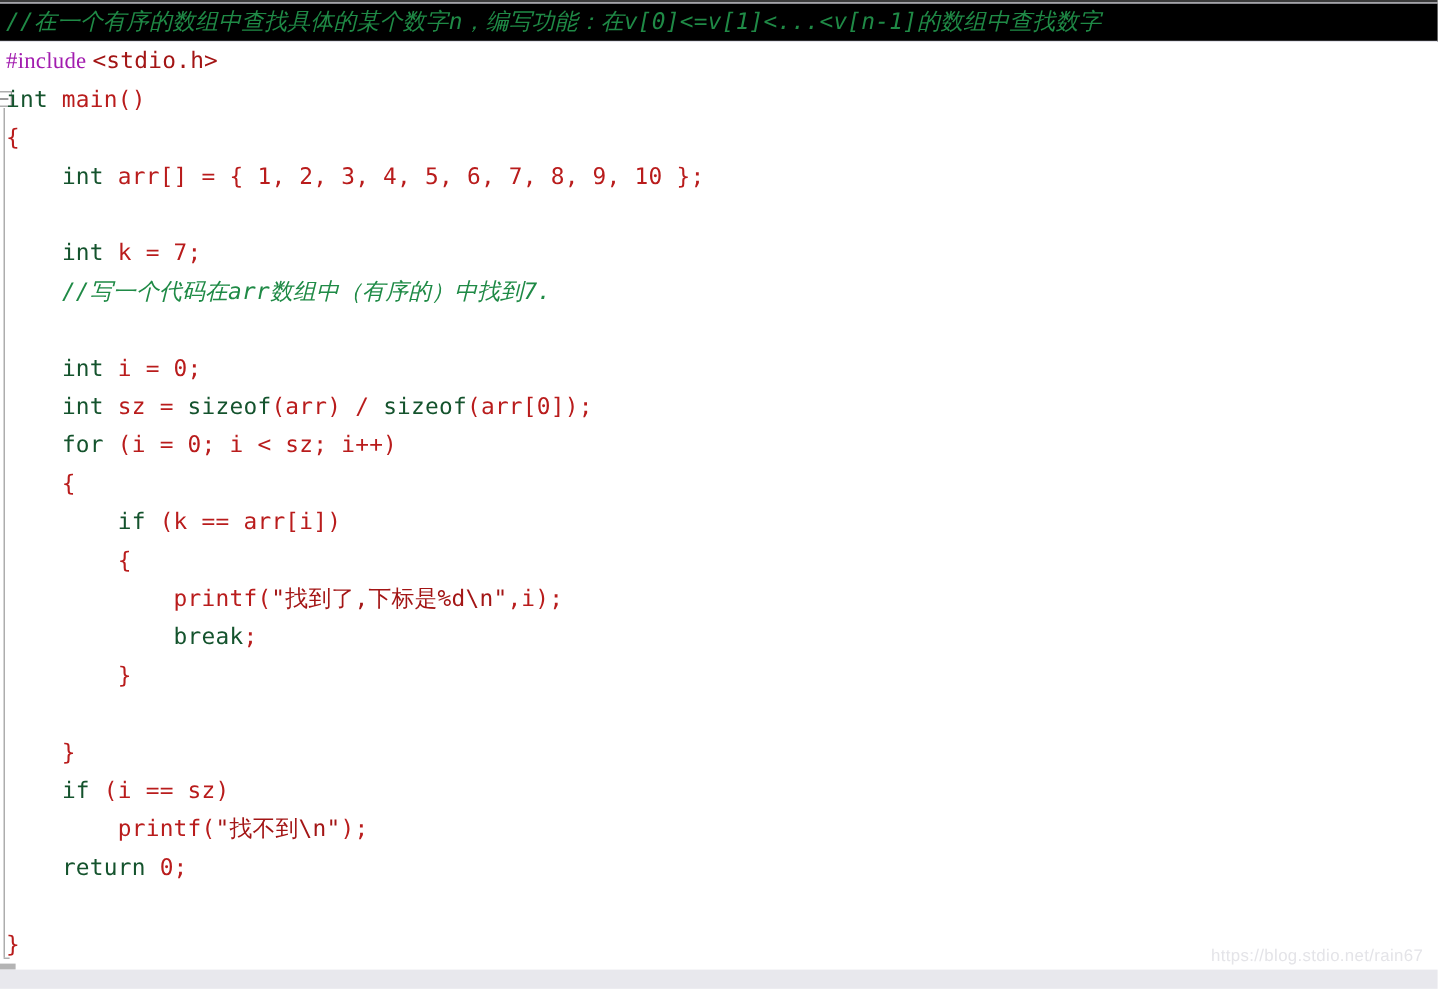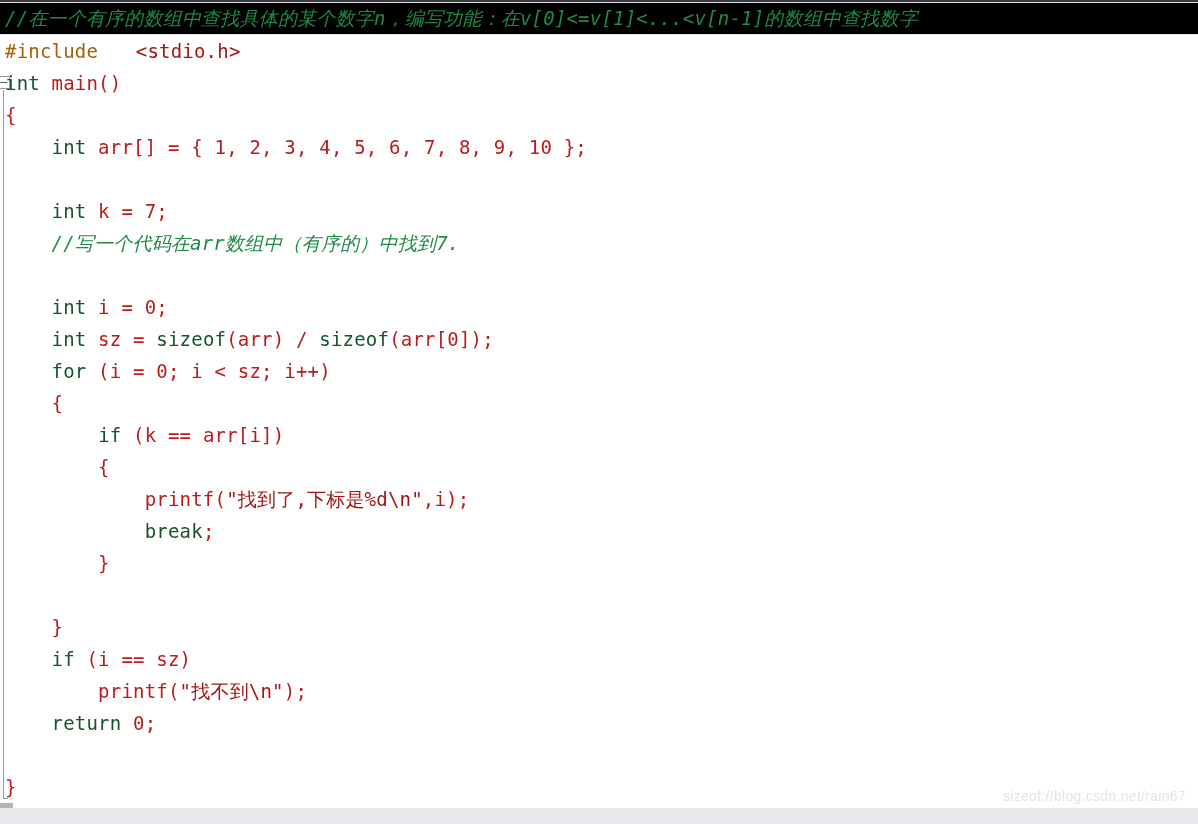--- a/index.html
+++ b/index.html
@@ -127,22 +127,22 @@
   .line.hl {
     background: #000000;
     border-top: 1px solid #e2e2ea;
     border-bottom: 1px solid #e2e2ea;
     height: 33px;
     line-height: 31px;
   }
 
   
   .kw   { color: #14532d; }            
-  .pre  { color: #a16207; }            
-  .hdr  { color: #a31515; margin-left: 26px; }            
+  .pre  { color: #a21caf; font-family: Liberation Serif, serif; }            
+  .hdr  { color: #a31515; }            
   .str  { color: #a31515; }            
   .cmt  { color: #1f8a46; font-style: italic; }  
   .pun  { color: #b91c1c; }
 
   
   .watermark {
     position: absolute;
     right: 12px;
     bottom: 20px;
     font-family: "Liberation Sans", sans-serif;
@@ -167,15 +167,15 @@
       <div class="fold-foot" style="top: 796px;"></div>
     </div>
 
     <div class="code"><div class="line hl"><span class="cmt">//在一个有序的数组中查找具体的某个数字n，编写功能：在v[0]&lt;=v[1]&lt;...&lt;v[n-1]的数组中查找数字</span></div><div class="line"><span class="pre">#include </span><span class="hdr">&lt;stdio.h&gt;</span></div><div class="line"><span class="kw">int</span><span class="pun"> main()</span></div><div class="line"><span class="pun">{</span></div><div class="line"><span class="pun">    </span><span class="kw">int</span><span class="pun"> arr[] = { 1, 2, 3, 4, 5, 6, 7, 8, 9, 10 };</span></div><div class="line">​</div><div class="line"><span class="pun">    </span><span class="kw">int</span><span class="pun"> k = 7;</span></div><div class="line"><span class="pun">    </span><span class="cmt">//写一个代码在arr数组中（有序的）中找到7.</span></div><div class="line">​</div><div class="line"><span class="pun">    </span><span class="kw">int</span><span class="pun"> i = 0;</span></div><div class="line"><span class="pun">    </span><span class="kw">int</span><span class="pun"> sz = </span><span class="kw">sizeof</span><span class="pun">(arr) / </span><span class="kw">sizeof</span><span class="pun">(arr[0]);</span></div><div class="line"><span class="pun">    </span><span class="kw">for</span><span class="pun"> (i = 0; i &lt; sz; i++)</span></div><div class="line"><span class="pun">    {</span></div><div class="line"><span class="pun">        </span><span class="kw">if</span><span class="pun"> (k == arr[i])</span></div><div class="line"><span class="pun">        {</span></div><div class="line"><span class="pun">            printf(</span><span class="str">"找到了,下标是%d\n"</span><span class="pun">,i);</span></div><div class="line"><span class="pun">            </span><span class="kw">break</span><span class="pun">;</span></div><div class="line"><span class="pun">        }</span></div><div class="line">​</div><div class="line"><span class="pun">    }</span></div><div class="line"><span class="pun">    </span><span class="kw">if</span><span class="pun"> (i == sz)</span></div><div class="line"><span class="pun">        printf(</span><span class="str">"找不到\n"</span><span class="pun">);</span></div><div class="line"><span class="pun">    </span><span class="kw">return</span><span class="pun"> 0;</span></div><div class="line">​</div><div class="line"><span class="pun">}</span></div></div>
 
   </div>
 
   <div class="scroll-nub"></div>
   <div class="bottom-strip"></div>
 
-  <div class="watermark">sizeof://blog.csdn.net/rain67</div>
+  <div class="watermark">https://blog.stdio.net/rain67</div>
 
 </div>
 
 </body></html>

